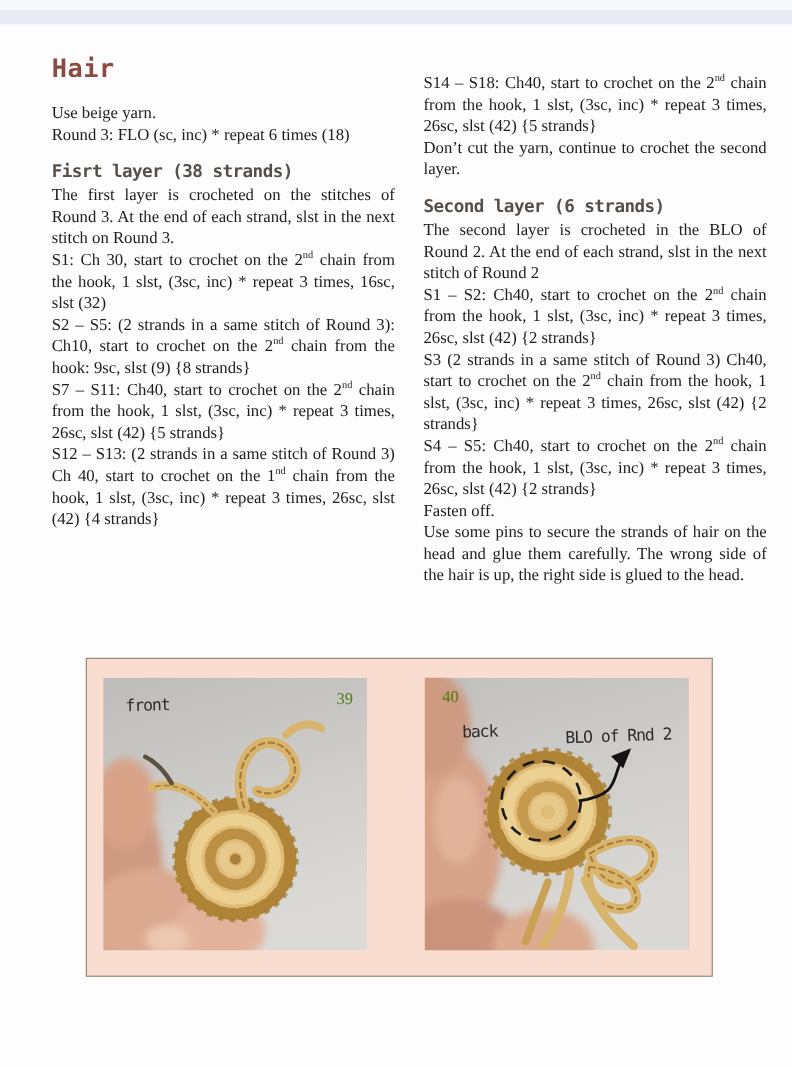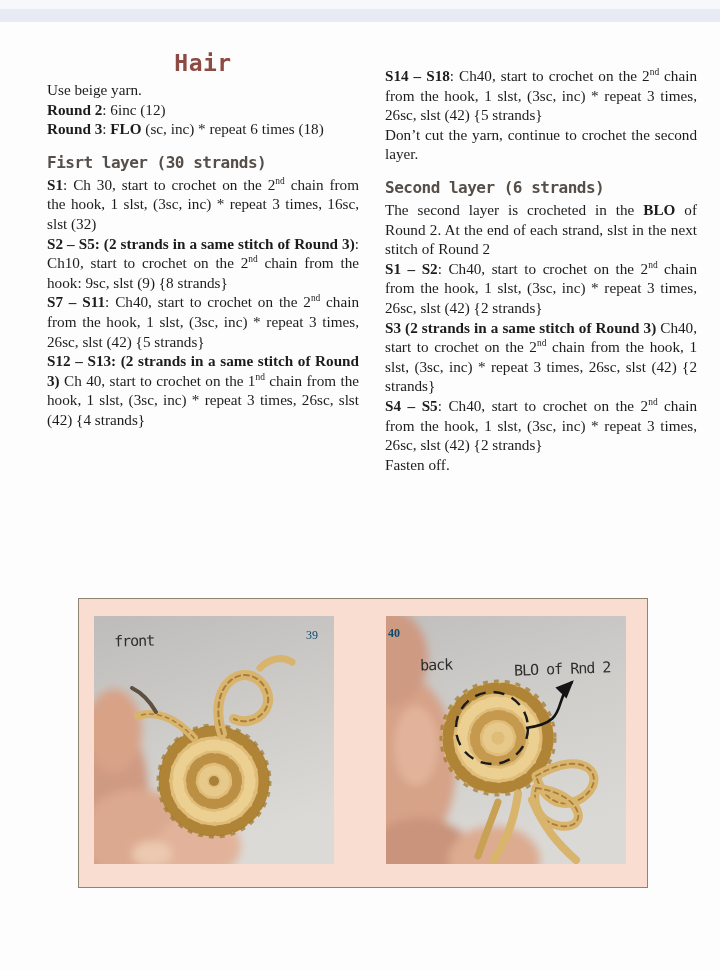--- a/index.html
+++ b/index.html
@@ -9,75 +9,76 @@
   .top-band-a{position:absolute;top:0;left:0;width:720px;height:9px;background:#f6f8fc;}
   .top-band-b{position:absolute;top:9px;left:0;width:720px;height:13px;background:#e8ebf3;}
 
   .columns{position:absolute;top:50px;left:47px;width:650px;display:flex;gap:26px;}
   .col{width:312px;}
   .col.right{padding-top:16px;}
 
   .blk{font-size:15.2px;line-height:19.6px;text-align:justify;}
   .blk.title{font-family:"DejaVu Sans Mono",monospace;font-weight:bold;
              font-size:23px;line-height:26px;color:var(--title-color,#8d4a42);
-             letter-spacing:.5px;margin:0 0 4px;text-align:center;}
+             letter-spacing:.5px;margin:0 0 17px;text-align:left;}
   .blk.heading{font-family:"DejaVu Sans Mono",monospace;font-weight:bold;
                font-size:16px;line-height:20px;color:var(--heading-color,#564f49);
                letter-spacing:-.5px;margin:14px 0 2px;text-align:left;}
-  .blk b{font-weight:bold;}
+  .blk b{font-weight:normal;}
   .blk sup{font-size:.62em;line-height:0;}
 
   .panel{position:absolute;left:78px;top:598px;width:570px;height:290px;
          background:var(--panel-bg,#f9ddd0);border:1px solid var(--panel-border,#8d8474);
          box-sizing:border-box;}
   .photo{position:absolute;top:17px;width:240px;height:248px;overflow:hidden;
          box-shadow:inset 0 0 0 1px rgba(90,75,60,.25);}
   .photo.front{left:15px;}
   .photo.back{left:307px;}
   .photo svg{position:absolute;top:0;left:0;}
 
   .ph-label{position:absolute;font-family:"DejaVu Sans Mono",monospace;
             font-size:15px;color:var(--label-color,#2e2d2b);letter-spacing:-1px;
             transform:rotate(-1.5deg);}
   .ph-num{position:absolute;font-family:"Liberation Serif",serif;
-          font-size:12px;color:#0c4a6e;}
+          font-size:15px;color:#4d7c0f;}
   .front-label{left:20px;top:16px;}
   .front-num{left:212px;top:12px;}
-  .back-num{left:2px;top:10px;font-weight:bold;}
+  .back-num{left:16px;top:10px;}
   .back-label{left:34px;top:40px;}
   .blo-label{left:128px;top:44px;transform:rotate(-2deg);}
 </style>
 </head>
 <body>
 
 <div class="page">
   <div class="top-band-a"></div>
   <div class="top-band-b"></div>
 
   <div class="columns">
     <div class="col left">
         <div class="blk title"><span>Hair</span></div>
         <div class="blk para"><span>Use beige yarn.</span></div>
-        <div class="blk para"><b>Round 2</b><span>: 6inc (12)</span></div>
         <div class="blk para"><b>Round 3</b><span>: </span><b>FLO</b><span> (sc, inc) * repeat 6 times (18)</span></div>
-        <div class="blk heading"><span>Fisrt layer (30 strands)</span></div>
+        <div class="blk heading"><span>Fisrt layer (38 strands)</span></div>
+        <div class="blk para"><span>The first layer is crocheted on the stitches of Round 3. At the end of each strand, slst in the next stitch on Round 3.</span></div>
         <div class="blk para"><b>S1</b><span>: Ch 30, start to crochet on the 2</span><sup>nd</sup><span> chain from the hook, 1 slst, (3sc, inc) * repeat 3 times, 16sc, slst (32)</span></div>
         <div class="blk para"><b>S2 – S5: (2 strands in a same stitch of Round 3)</b><span>: Ch10, start to crochet on the 2</span><sup>nd</sup><span> chain from the hook: 9sc, slst (9)  {8 strands}</span></div>
         <div class="blk para"><b>S7 – S11</b><span>: Ch40, start to crochet on the 2</span><sup>nd</sup><span> chain from the hook, 1 slst, (3sc, inc) * repeat 3 times, 26sc,  slst (42)  {5 strands}</span></div>
         <div class="blk para"><b>S12 – S13: (2 strands in a same stitch of Round 3)</b><span> Ch 40, start to crochet on the 1</span><sup>nd</sup><span> chain from the hook, 1 slst, (3sc, inc) * repeat 3 times, 26sc, slst (42) {4 strands}</span></div>
       </div>
     <div class="col right">
         <div class="blk para"><b>S14 – S18</b><span>: Ch40, start to crochet on the 2</span><sup>nd</sup><span> chain from the hook, 1 slst, (3sc, inc) * repeat 3 times, 26sc,  slst (42)  {5 strands}</span></div>
         <div class="blk para"><span>Don’t cut the yarn, continue to crochet the second layer.</span></div>
         <div class="blk heading"><span>Second layer (6 strands)</span></div>
         <div class="blk para"><span>The second layer is crocheted in the </span><b>BLO</b><span> of Round 2. At the end of each strand, slst in the next stitch of Round 2</span></div>
         <div class="blk para"><b>S1 – S2</b><span>: Ch40, start to crochet on the 2</span><sup>nd</sup><span> chain from the hook, 1 slst, (3sc, inc) * repeat 3 times, 26sc,  slst (42)  {2 strands}</span></div>
         <div class="blk para"><b>S3 (2 strands in a same stitch of Round 3)</b><span> Ch40, start to crochet on the 2</span><sup>nd</sup><span> chain from the hook, 1 slst, (3sc, inc) * repeat 3 times, 26sc,  slst (42)  {2 strands}</span></div>
         <div class="blk para"><b>S4 – S5</b><span>: Ch40, start to crochet on the 2</span><sup>nd</sup><span> chain from the hook, 1 slst, (3sc, inc) * repeat 3 times, 26sc,  slst (42)  {2 strands}</span></div>
         <div class="blk para"><span>Fasten off.</span></div>
+        <div class="blk para"><span>Use some pins to secure the strands of hair on the head and glue them carefully. The wrong side of the hair is up, the right side is glued to the head.</span></div>
       </div>
   </div>
 
   <div class="panel">
 
     <div class="photo front">
       <svg width="240" height="248" viewBox="0 0 240 248">
         <defs>
           <linearGradient id="bg1" x1="0" y1="0" x2="0.3" y2="1">
             <stop offset="0" stop-color="#bdbcba"></stop>

